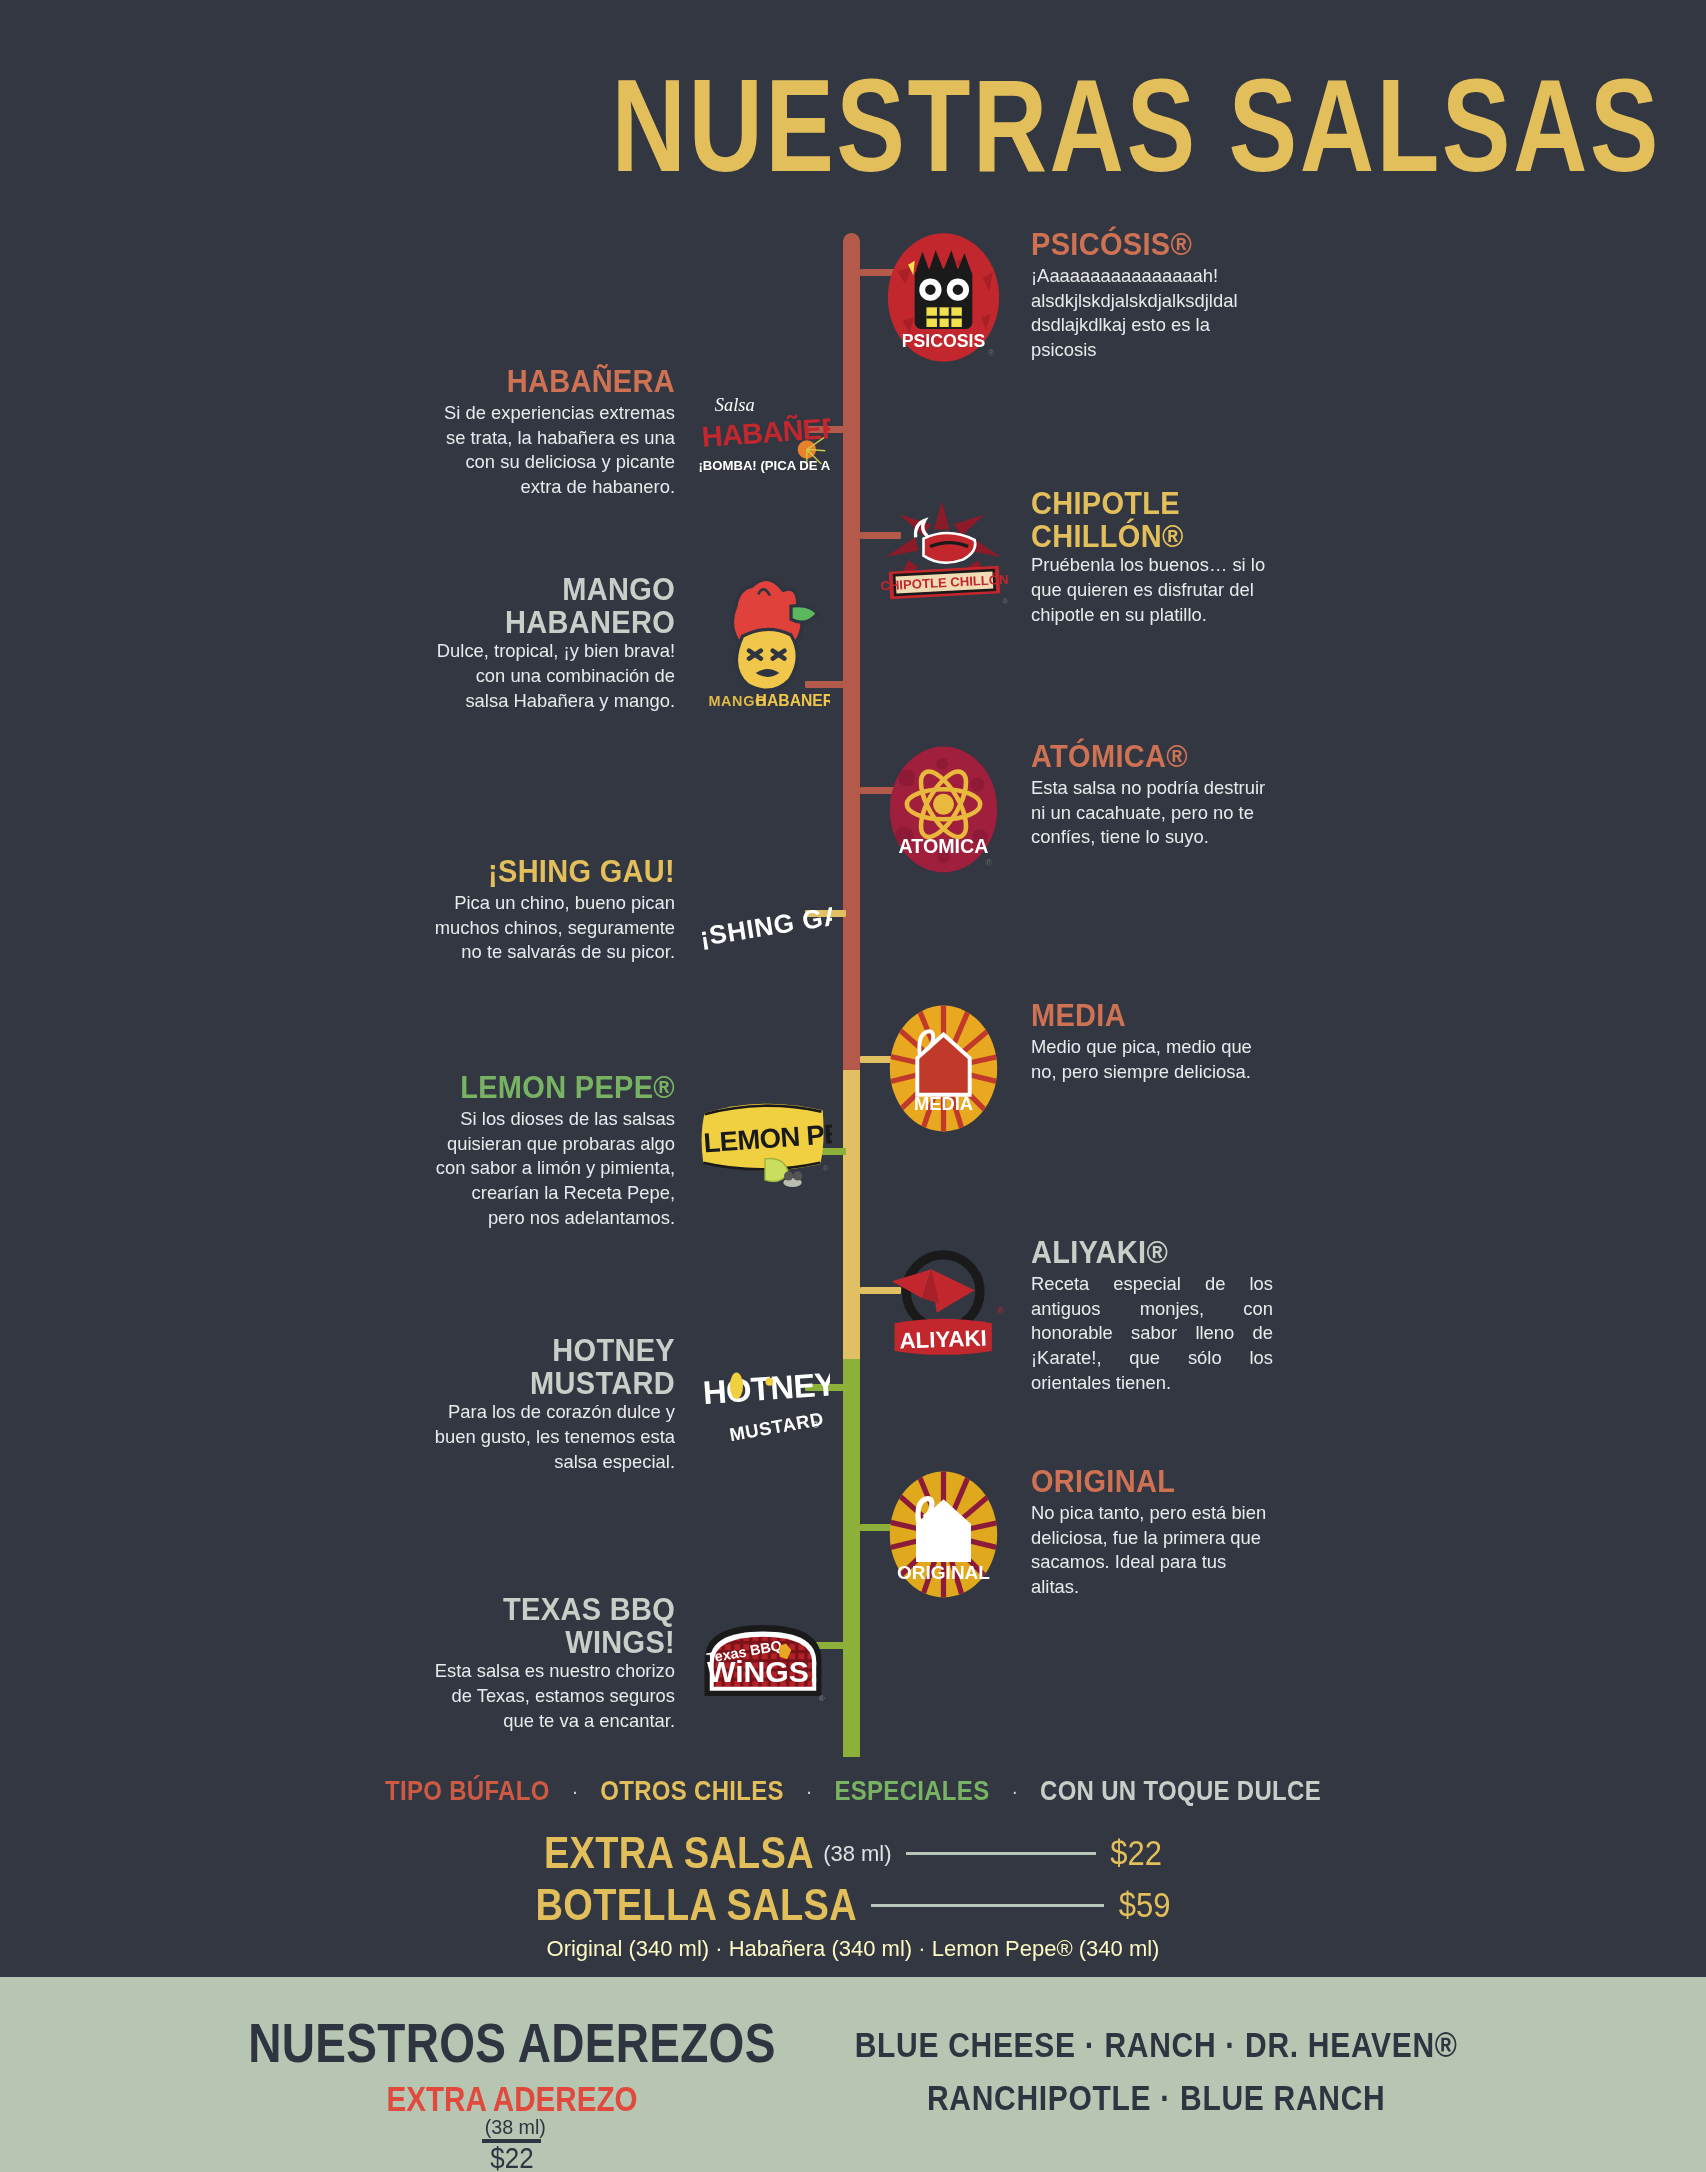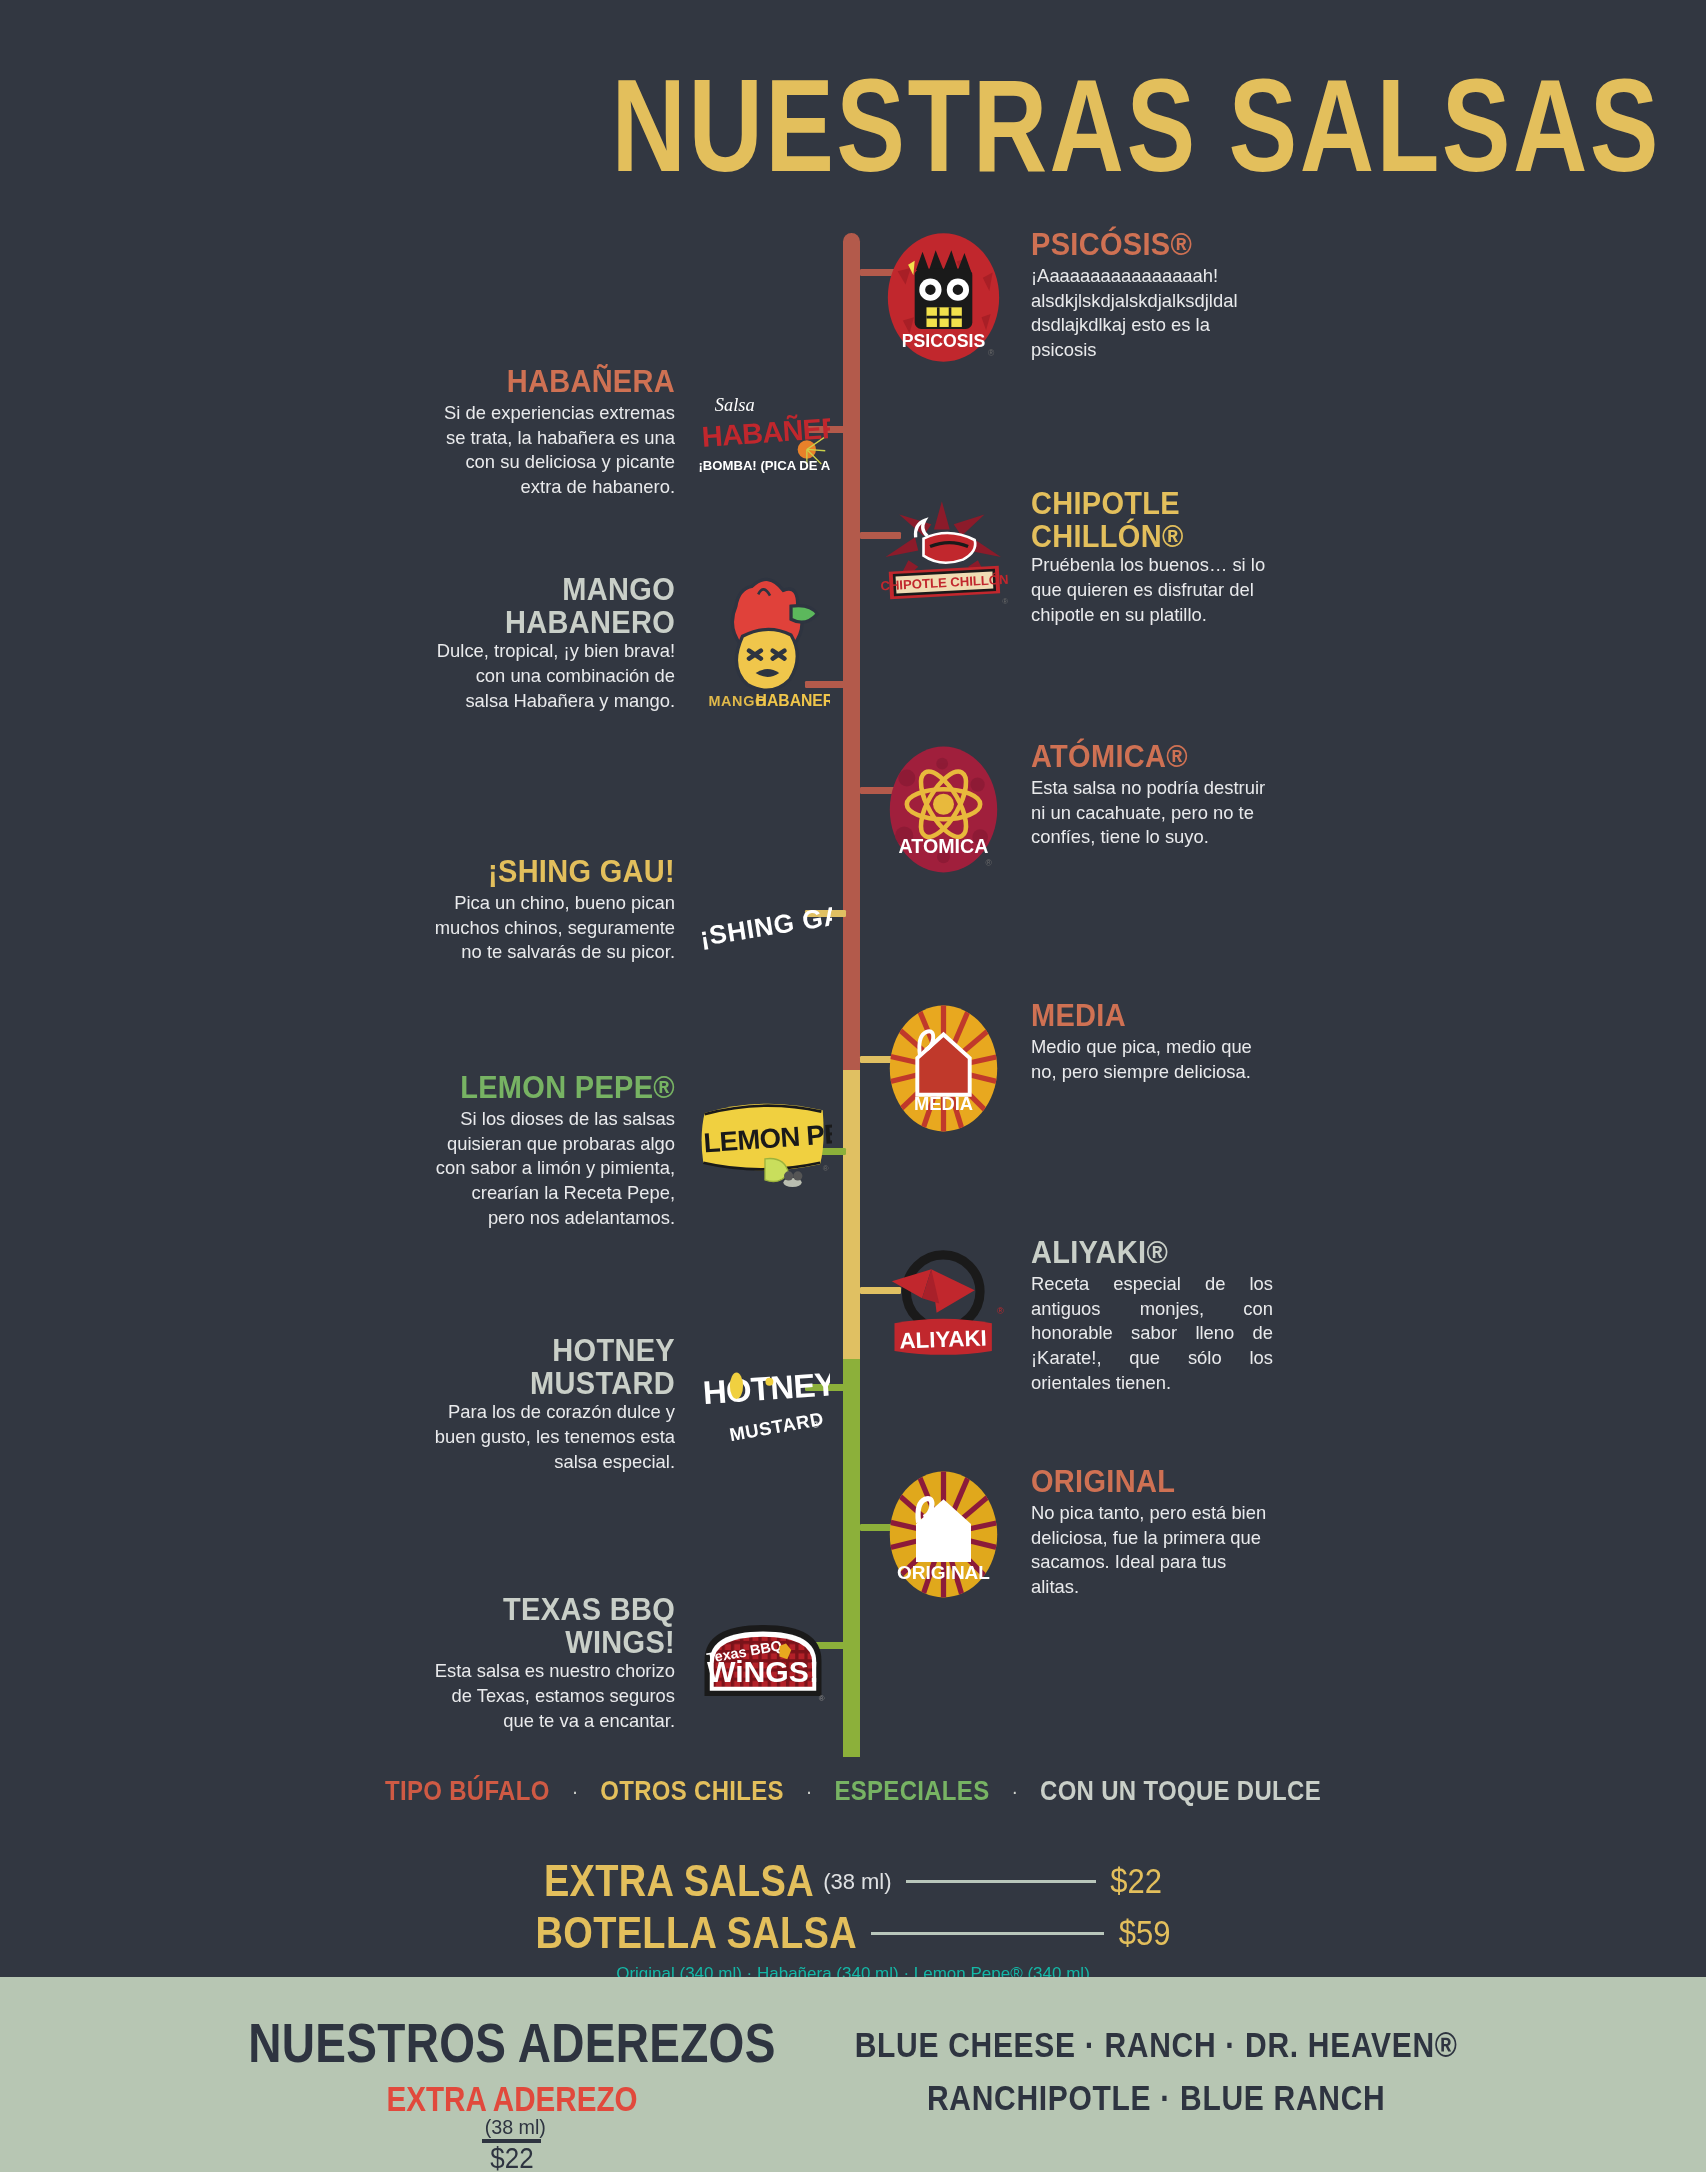--- a/index.html
+++ b/index.html
@@ -87,37 +87,37 @@
     gap:22px;
   }
   .legend-item {
     font-family:"Liberation Sans Narrow","Liberation Sans",sans-serif;
     font-weight:bold; font-size:24px; letter-spacing:0.3px;
     transform:scaleY(1.12); transform-origin:center;
   }
   .legend-dot { color:#cfd3cc; font-size:19.7px; }
 
   
-  .prices { position:absolute; top:1832px; left:0; width:1706px;margin-top:28px; }
+  .prices { position:absolute; top:1832px; left:0; width:1706px; }
   .price-row { display:flex; align-items:center; justify-content:center; margin-bottom:9.2px; }
   .price-label {
     font-family:"Liberation Sans Narrow","Liberation Sans",sans-serif;
     font-weight:bold; font-size:38px; color:#e3bf5c;
     transform:scaleY(1.18); transform-origin:left center;
     letter-spacing:0.3px; white-space:nowrap;
   }
   .price-ml { font-size:22px; color:#dfe1e3; font-weight:300; margin-left:9.2px; white-space:nowrap; }
   .dashline { height:3.3px; background:#b9c6bb; margin:0 14.4px; }
   .price-val {
     font-family:"Liberation Sans Narrow","Liberation Sans",sans-serif;
     font-size:31px; color:#e3bf5c; font-weight:normal; white-space:nowrap;
     transform:scaleY(1.12);
   }
   .bottle-note {
-    font-size:17px; color:#14b8a6; font-weight:300;
+    font-size:22px; color:#fef9c3; font-weight:300;
     text-align:center; margin-top:2.6px; padding-left:0;
   }
 
   
   .aderezos {
     position:absolute;
     left:0; top:1977px; width:1706px; height:196px;
     background:#b7c6b3;
   }
   .ader-inner {

